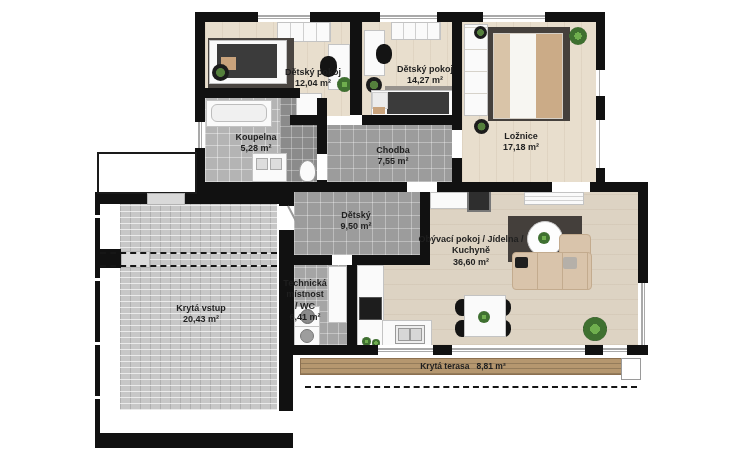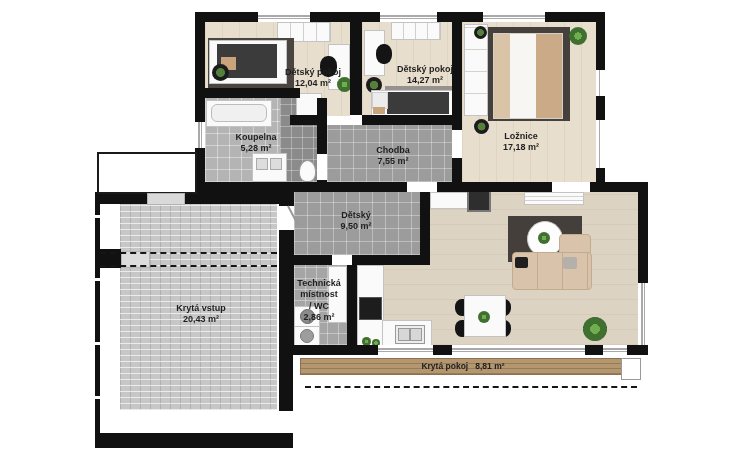--- a/index.html
+++ b/index.html
@@ -194,28 +194,33 @@
     <div class="area">5,28 m²</div>
   </div>
   <div class="lbl" style="left:393px;top:156px;">
     <div class="name">Chodba</div>
     <div class="area">7,55 m²</div>
   </div>
   <div class="lbl" style="left:356px;top:221px;">
     <div class="name">Dětský</div>
     <div class="area">9,50 m²</div>
   </div>
-  <div class="lbl" style="left:319px;top:300px;">
+  <div class="lbl" style="left:305px;top:300px;">
     <div class="name">Technická
 místnost
 / WC</div>
-    <div class="area">2,86 m²</div>
+    <div class="area">6,41 m²</div>
+  </div>
+  <div class="lbl" style="left:471px;top:251px;">
+    <div class="name">Obývací pokoj / Jídelna /
+Kuchyně</div>
+    <div class="area">36,60 m²</div>
   </div>
   <div class="lbl" style="left:201px;top:314px;">
     <div class="name">Krytá vstup</div>
     <div class="area">20,43 m²</div>
   </div>
   <div class="lbl" style="left:463px;top:366px;font-size:8.5px;white-space:nowrap;">
-    <span class="name">Krytá pokoj</span>
+    <span class="name">Krytá terasa</span>
     &nbsp;&nbsp;<span class="area">8,81 m²</span>
   </div>
 
 </div>
 
 </body></html>

